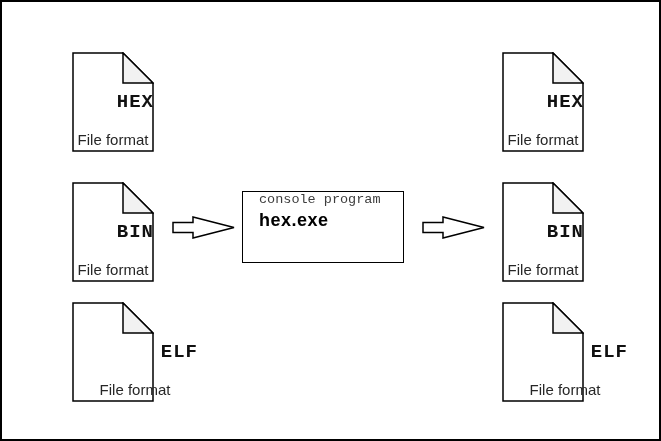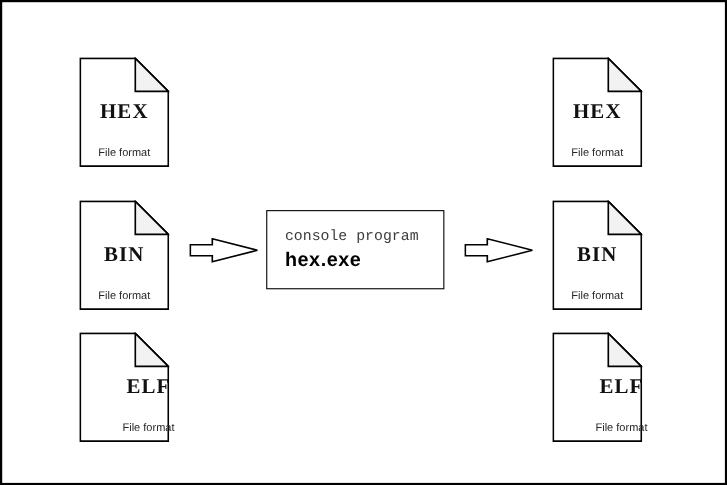--- a/index.html
+++ b/index.html
@@ -24,56 +24,55 @@
   }
   .file-icon svg {
     position: absolute;
     left: 0; top: 0;
   }
   .file-name {
     position: absolute;
     left: 0;
     top: 40px;
     width: 100%;
-    text-align: center;
-    font-family: Liberation Serif, serif;
+    text-align: right;
+    font-family: Liberation Mono, monospace;
     font-weight: bold;
     font-size: 19px;
     line-height: 20px;
     letter-spacing: 1px;
     color: #111111;
   }
   .file-caption {
     position: absolute;
     left: 0;
     bottom: 5px;
     width: 100%;
     text-align: center;
     font-family: "Liberation Sans", sans-serif;
-    font-size: 10px;
+    font-size: 15px;
     line-height: 14px;
     color: #262626;
   }
   .arrow {
     position: absolute;
     width: 64px;
     height: 23px;
   }
   .converter-box {
     position: absolute;
     left: 240px;
     top: 189px;
     width: 162px;
     height: 72px;
     box-sizing: border-box;
     border: 1.5px solid #000000;
     background: #ffffff;
     display: flex;
     flex-direction: column;
-    justify-content: center;
     padding-left: 16px;
     gap: 3px;
   }
   .converter-line1 {
     font-family: "Liberation Mono", "DejaVu Sans Mono", monospace;
     font-size: 13.5px;
     line-height: 15px;
     color: #3d3d3d;
     white-space: pre;
   }

